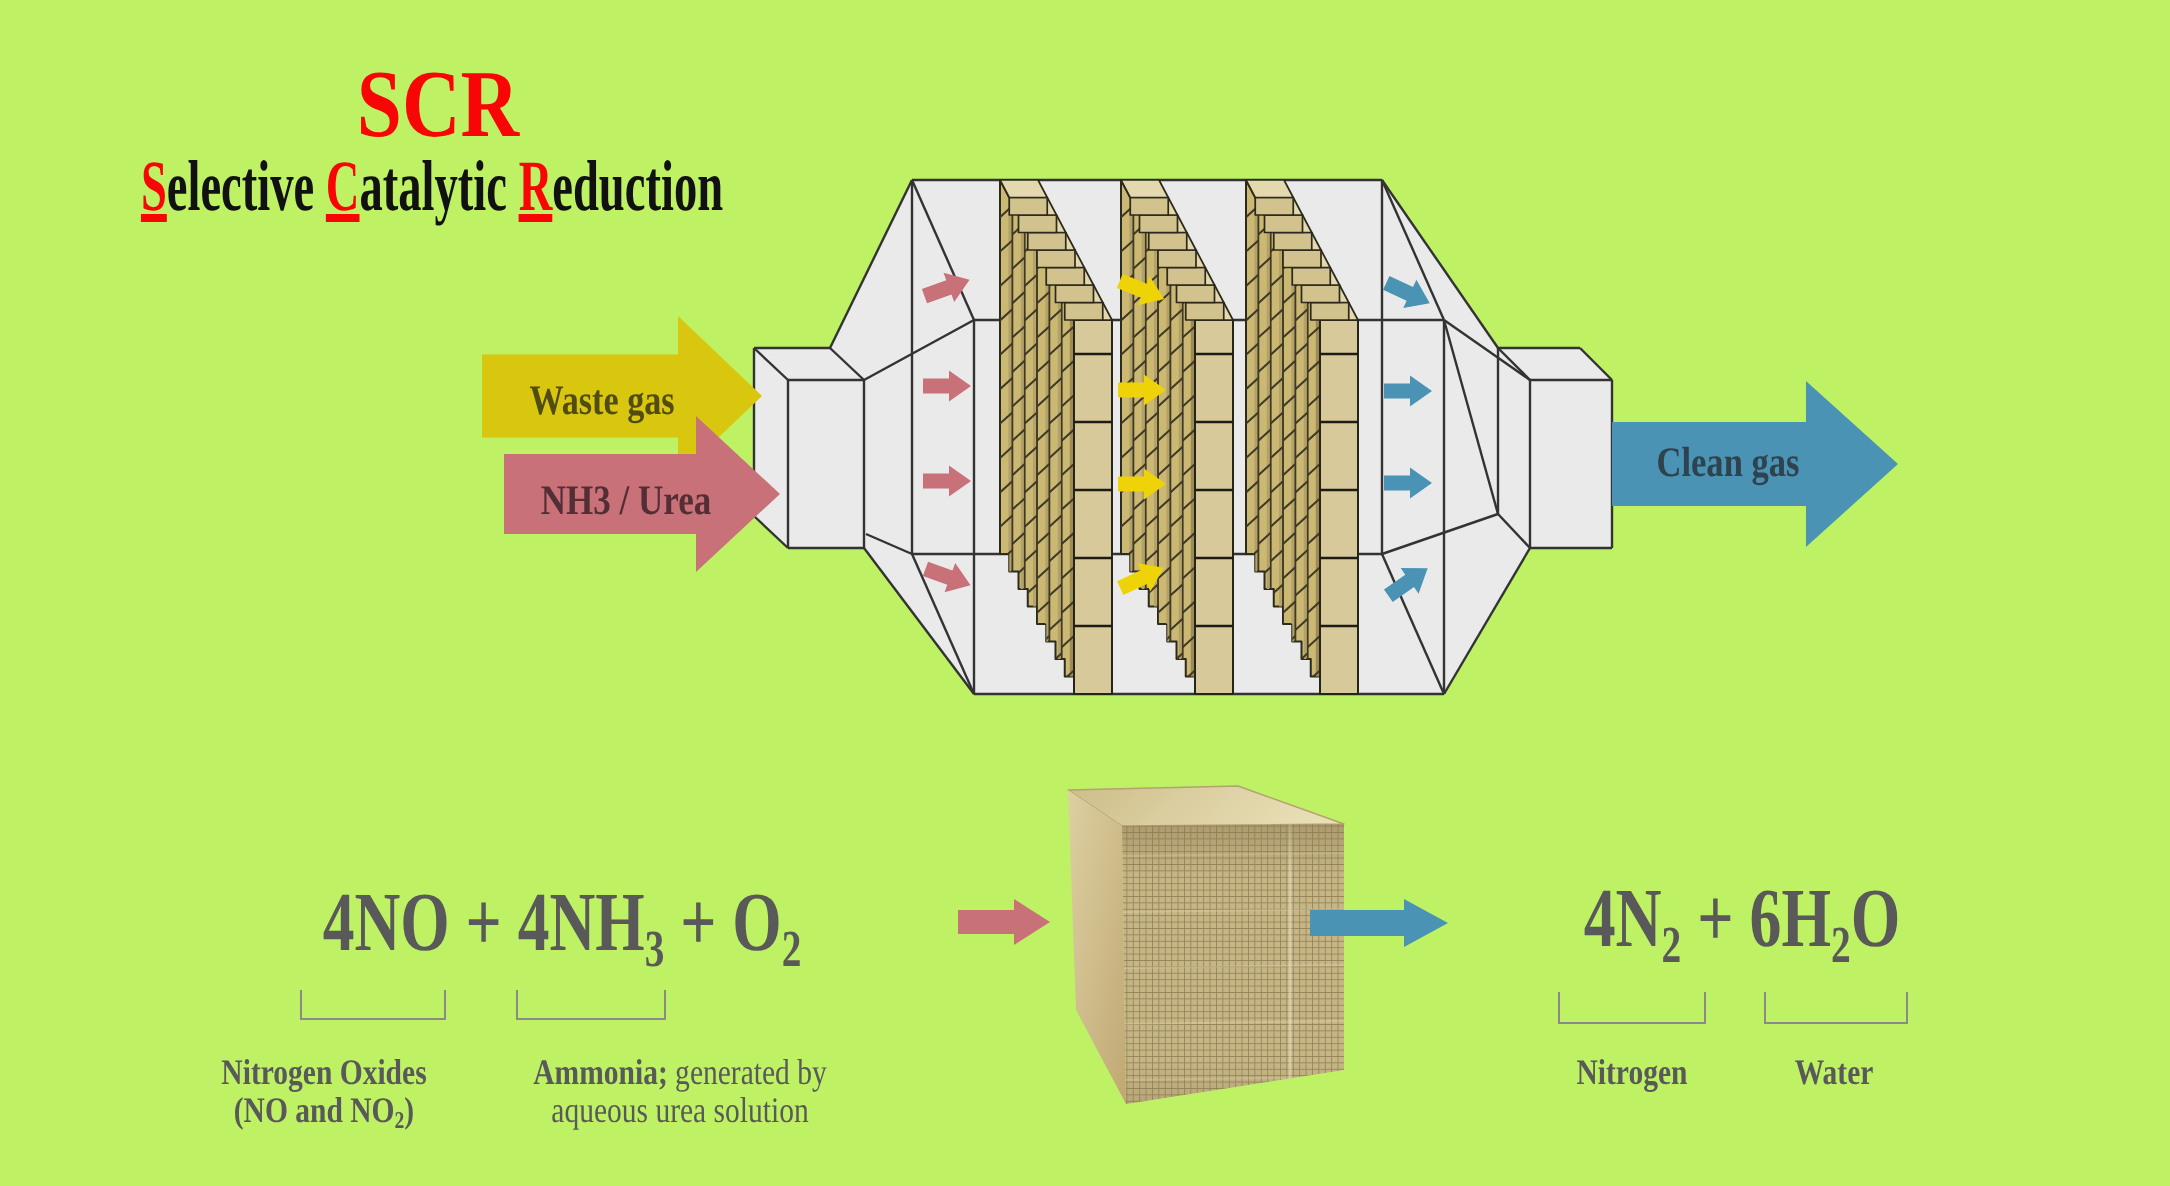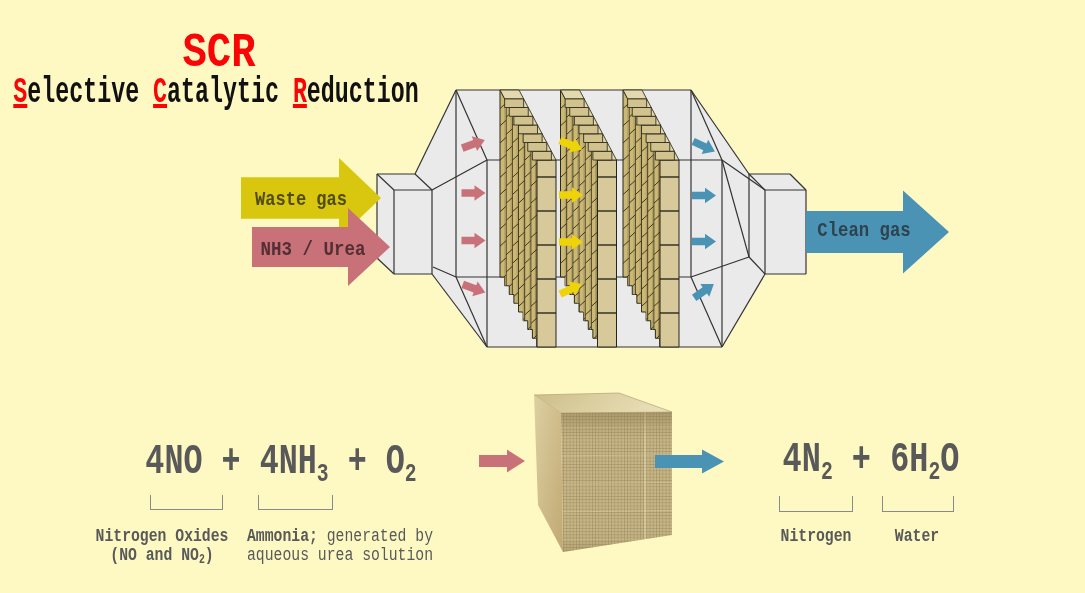--- a/index.html
+++ b/index.html
@@ -1,17 +1,17 @@
 <!DOCTYPE html>
 <html><head>
 <meta charset="utf-8">
 <style>
   html,body{margin:0;padding:0;background:#fff;}
-  .slide{position:relative;width:1085px;height:593px;background:#fef9c3;overflow:hidden;
-         font-family:Liberation Mono, monospace;}
+  .slide{position:relative;width:1085px;height:593px;background:#bef264;overflow:hidden;
+         font-family:Liberation Serif, serif;}
   .abs{position:absolute;}
   .title{font-weight:bold;font-size:48px;line-height:1;}
   .subtitle{font-weight:bold;font-size:36px;line-height:1;white-space:nowrap;}
   .subtitle .init{text-decoration:underline;text-decoration-thickness:3.5px;text-underline-offset:2px;}
   .arrow-label{font-weight:bold;font-size:21px;white-space:nowrap;}
   .cond{transform-origin:center center;}
   .formula{font-weight:bold;font-size:42px;line-height:1;white-space:nowrap;}
   .formula .sub{font-size:26px;vertical-align:-8px;letter-spacing:0;}
   .note{font-weight:bold;font-size:18px;line-height:19.3px;text-align:center;white-space:nowrap;}
   .note .sub{font-size:12px;vertical-align:-3px;}

